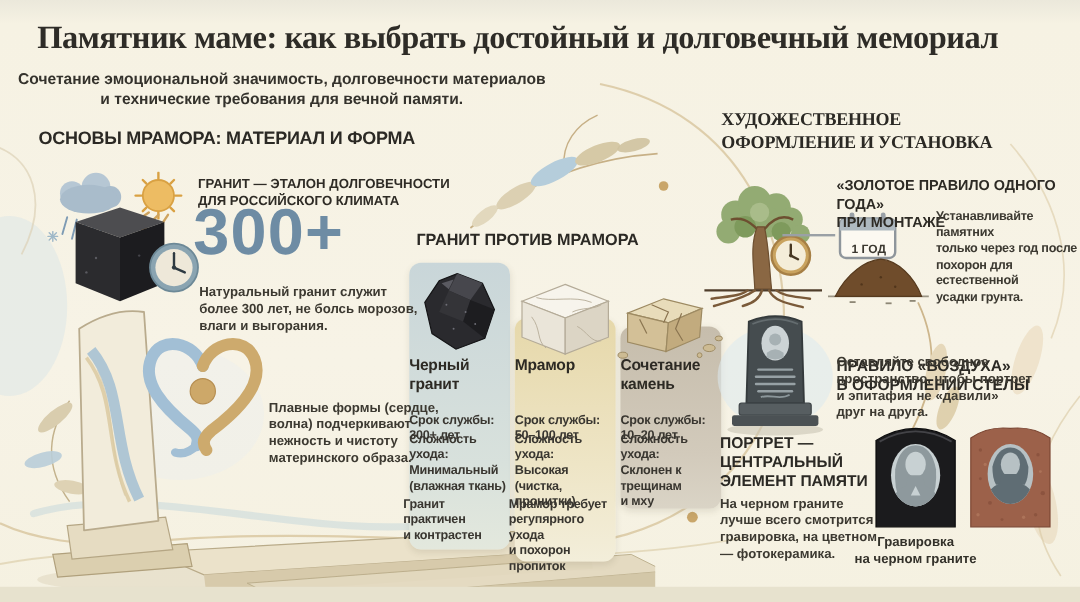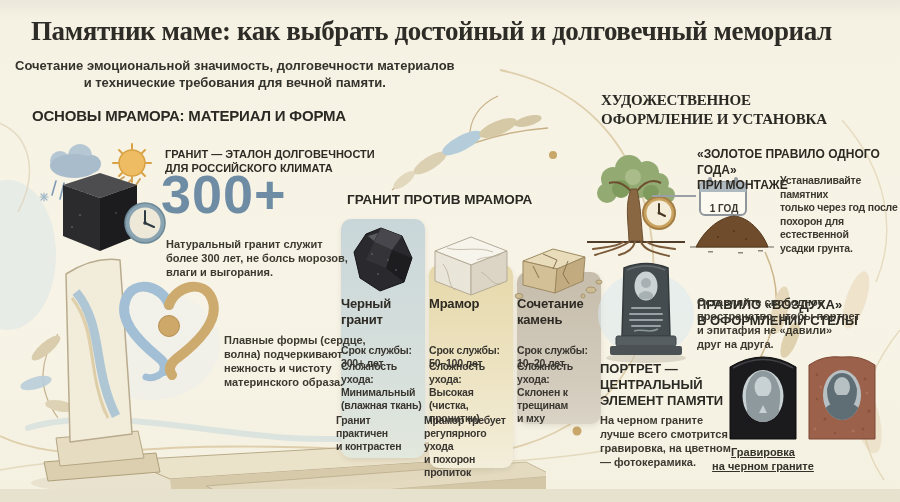--- a/index.html
+++ b/index.html
@@ -34,21 +34,21 @@
   .cnote{top:414px;font:700 10.5px/13px "Liberation Sans",sans-serif;width:94px;margin-left:-5px;}
 
   .gold-title{left:697px;top:147px;font:700 12px/15.5px "Liberation Sans",sans-serif;color:#2d2a24;}
   .gold-desc{left:780px;top:174px;font:700 10.5px/13.5px "Liberation Sans",sans-serif;letter-spacing:-.2px;}
   .cal-label{left:703px;top:191px;width:42px;text-align:center;font:700 10px "Liberation Sans",sans-serif;color:#3b3830;z-index:7;margin-top:12px;}
   .connector{position:absolute;left:652px;top:195px;width:44px;height:2px;background:#9aa0a5;z-index:3;}
   .air-title{left:697px;top:260px;font:700 13px/16px "Liberation Sans",sans-serif;color:#2b2924;margin-top:37px;}
   .air-desc{left:697px;top:295px;font:700 11px/14px "Liberation Sans",sans-serif;}
   .por-title{left:600px;top:361px;font:700 13px/16px "Liberation Sans",sans-serif;color:#2b2924;}
   .por-desc{left:600px;top:413px;font:700 11px/14px "Liberation Sans",sans-serif;}
-  .cap{position:absolute;top:446px;text-align:center;white-space:pre-line;font:700 11px/13.5px "Liberation Sans",sans-serif;color:#33312a;z-index:6;text-decoration:underline;}
+  .cap{position:absolute;top:446px;text-align:center;white-space:pre-line;font:700 11px/13.5px "Liberation Sans",sans-serif;color:#33312a;z-index:6;}
   .cap-b{left:706px;width:114px;}
   .cap-c{left:792px;width:100px;}
   .bottom-strip{position:absolute;left:0;top:489px;width:900px;height:13px;background:#e7e2ce;z-index:5;}
 </style>
 </head>
 <body>
 
 <div id="stage">
 
   <svg class="svgabs z1" style="left:0;top:0" width="900" height="502" viewBox="0 0 900 502">

